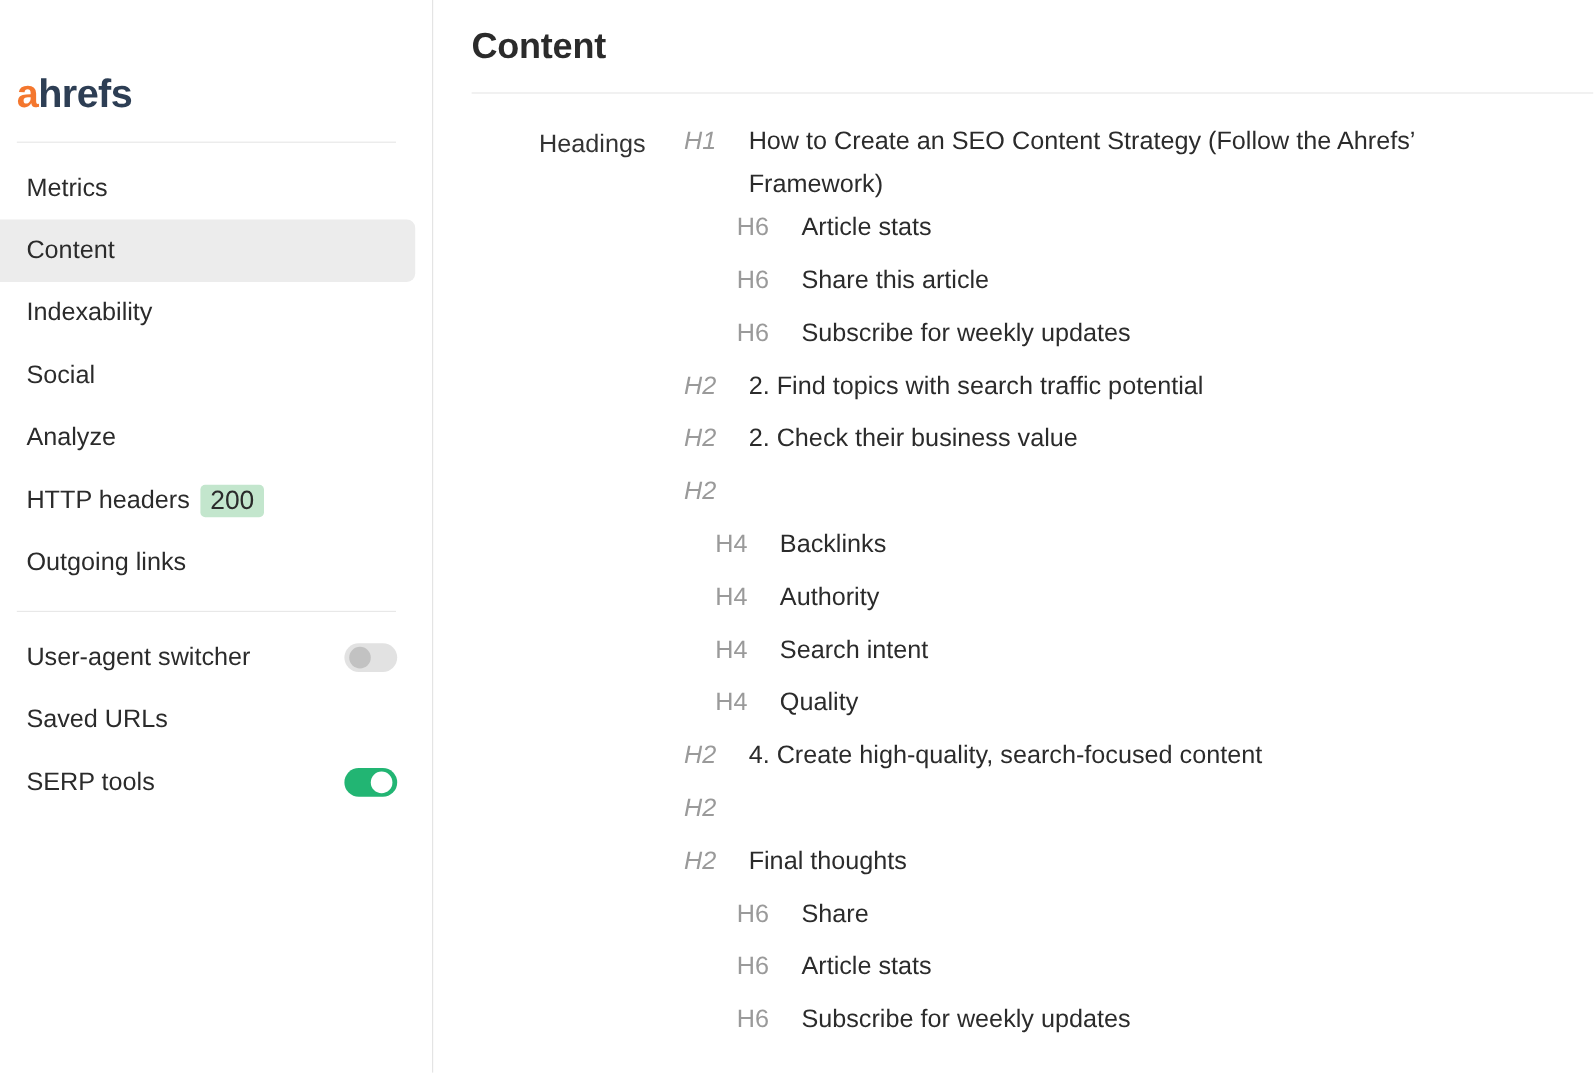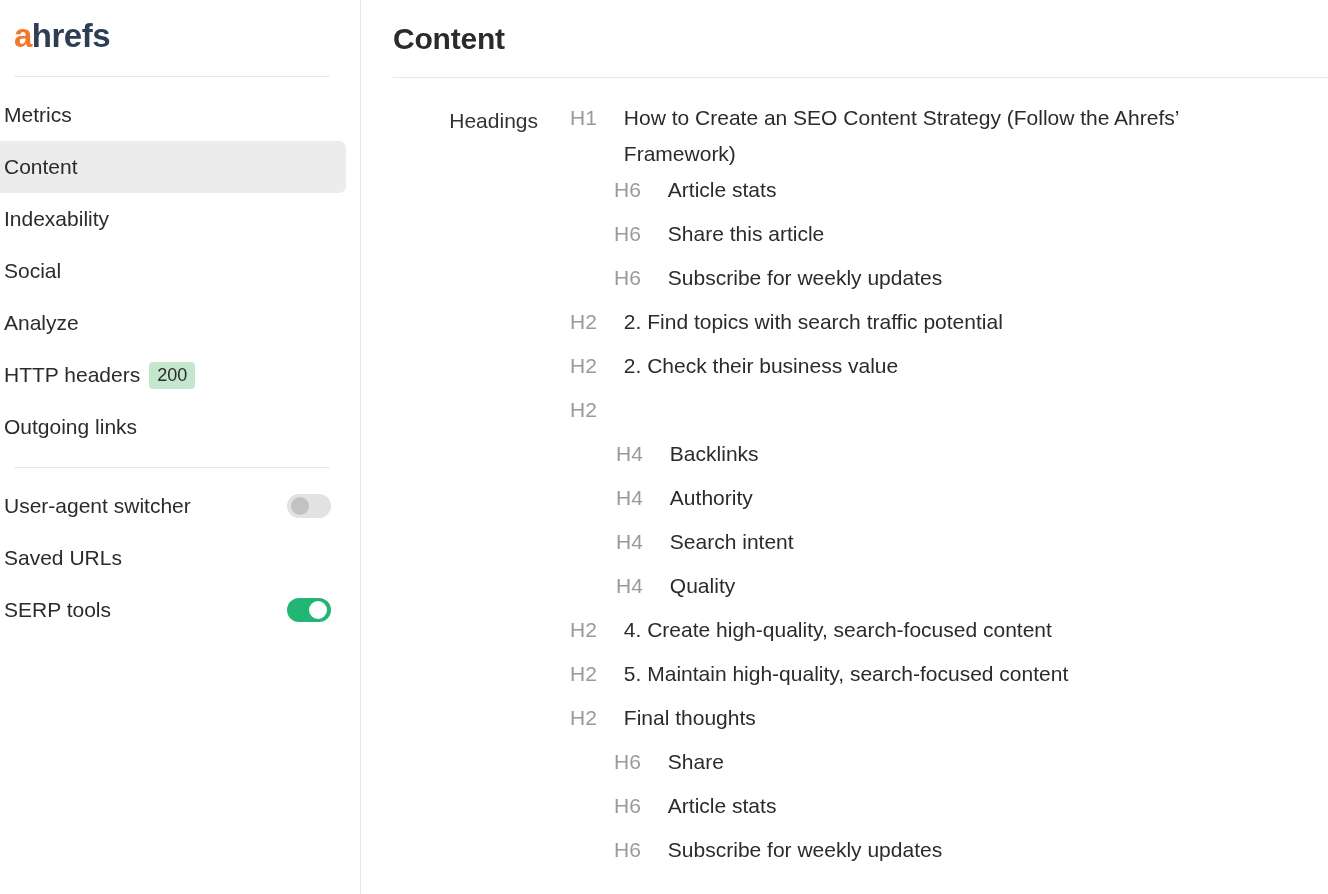--- a/index.html
+++ b/index.html
@@ -26,20 +26,21 @@
     width: 361px;
     min-width: 361px;
     height: 894px;
     background: #ffffff;
     border-right: 1px solid #e4e4e4;
   }
 
   .brand {
     padding: 16px 0 0 14px;
     height: 62px;
+    margin-top: 42px;
   }
   .brand-text {
     font-size: 33px;
     font-weight: bold;
     letter-spacing: -0.5px;
     line-height: 40px;
     white-space: nowrap;
   }
   .brand-a { color: #f4772e; }
   .brand-rest { color: #2d3e54; }
@@ -50,42 +51,42 @@
     margin: 14px 30px 0 14px;
   }
 
   .nav-group { padding-top: 12px; }
 
   .nav-item {
     position: relative;
     display: flex;
     align-items: center;
     height: 52px;
-    padding-left: 4px;
+    padding-left: 22px;
     padding-right: 15px;
     width: 346px;
     border-top-right-radius: 7px;
     border-bottom-right-radius: 7px;
     cursor: pointer;
   }
   .nav-item.active { background: #ececec; }
 
   .nav-label {
     font-size: 21px;
     color: #2b2b2b;
     line-height: 26px;
     white-space: nowrap;
   }
 
   .badge {
     display: inline-block;
     margin-left: 9px;
     padding: 2px 8px 3px 8px;
     border-radius: 4px;
-    font-size: 18px;
+    font-size: 22px;
     line-height: 22px;
     background: #c3e6cd;
     color: #2b2b2b;
   }
 
   
   .nav-item.with-toggle { justify-content: space-between; }
 
   .toggle {
     position: relative;
@@ -170,22 +171,22 @@
   }
 
   .h-text {
     font-size: 21px;
     color: #2b2b2b;
     line-height: 36px;
     margin-left: 27px;
   }
 
   
-  .lvl-1 .h-tag, .lvl-2 .h-tag { margin-left: 0px; }
-  .lvl-4 .h-tag { margin-left: 46px; }
+  .lvl-1 .h-tag, .lvl-2 .h-tag { margin-left: 0px; font-style: italic; }
+  .lvl-4 .h-tag { margin-left: 26px; }
   .lvl-6 .h-tag { margin-left: 44px; }
 </style>
 </head>
 <body>
 
 <div id="app">
 
   <aside id="sidebar">
 
     <div class="brand">
@@ -292,21 +293,20 @@
           <div class="heading-row lvl-4">
             <span class="h-tag">H4</span>
             <span class="h-text">Quality</span>
           </div>
           <div class="heading-row lvl-2">
             <span class="h-tag">H2</span>
             <span class="h-text">4. Create high-quality, search-focused content</span>
           </div>
           <div class="heading-row lvl-2">
             <span class="h-tag">H2</span>
-            <span class="h-text">5. Maintain high-quality, search-focused content</span>
           </div>
           <div class="heading-row lvl-2">
             <span class="h-tag">H2</span>
             <span class="h-text">Final thoughts</span>
           </div>
           <div class="heading-row lvl-6">
             <span class="h-tag">H6</span>
             <span class="h-text">Share</span>
           </div>
           <div class="heading-row lvl-6">

